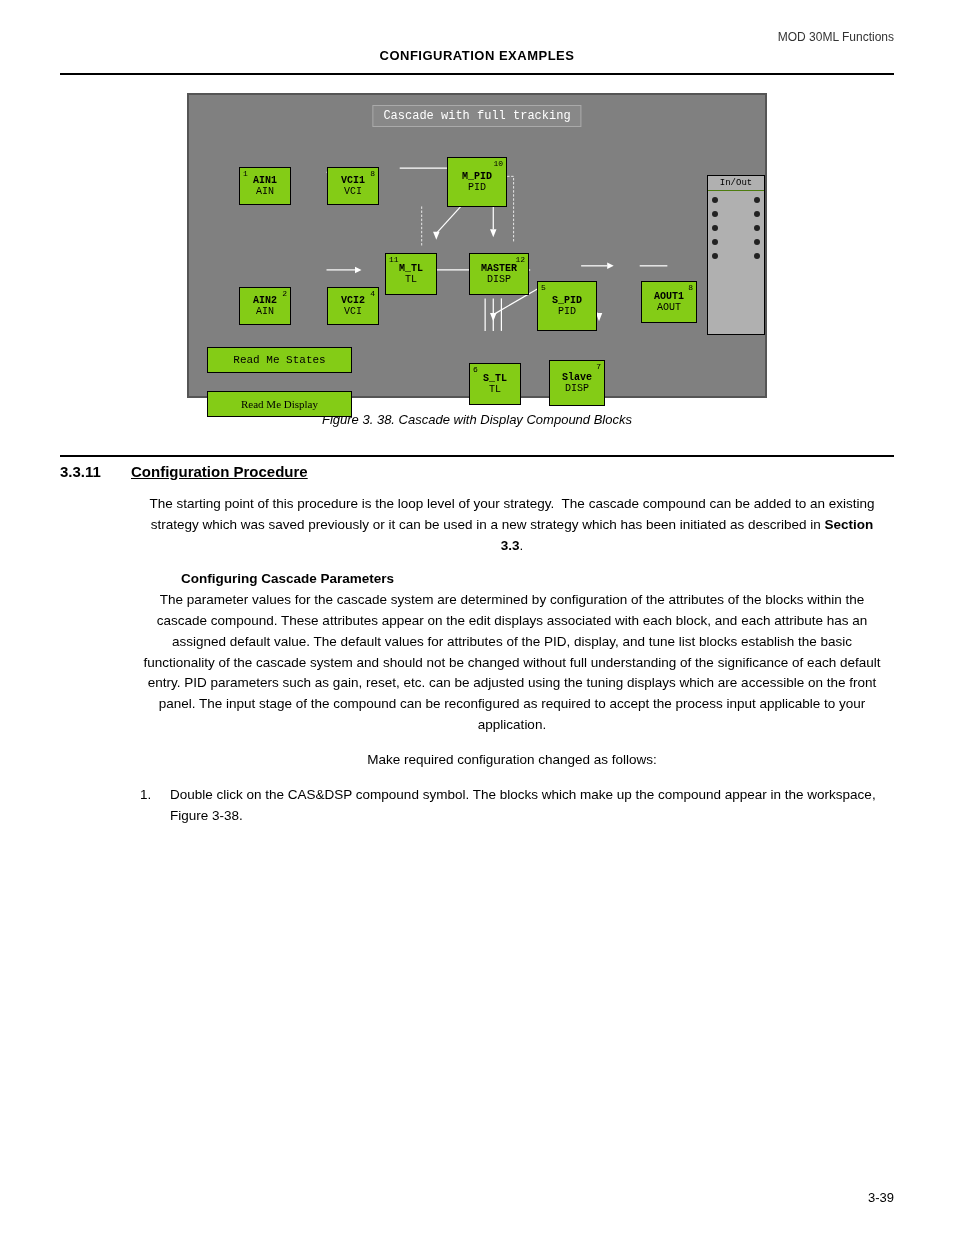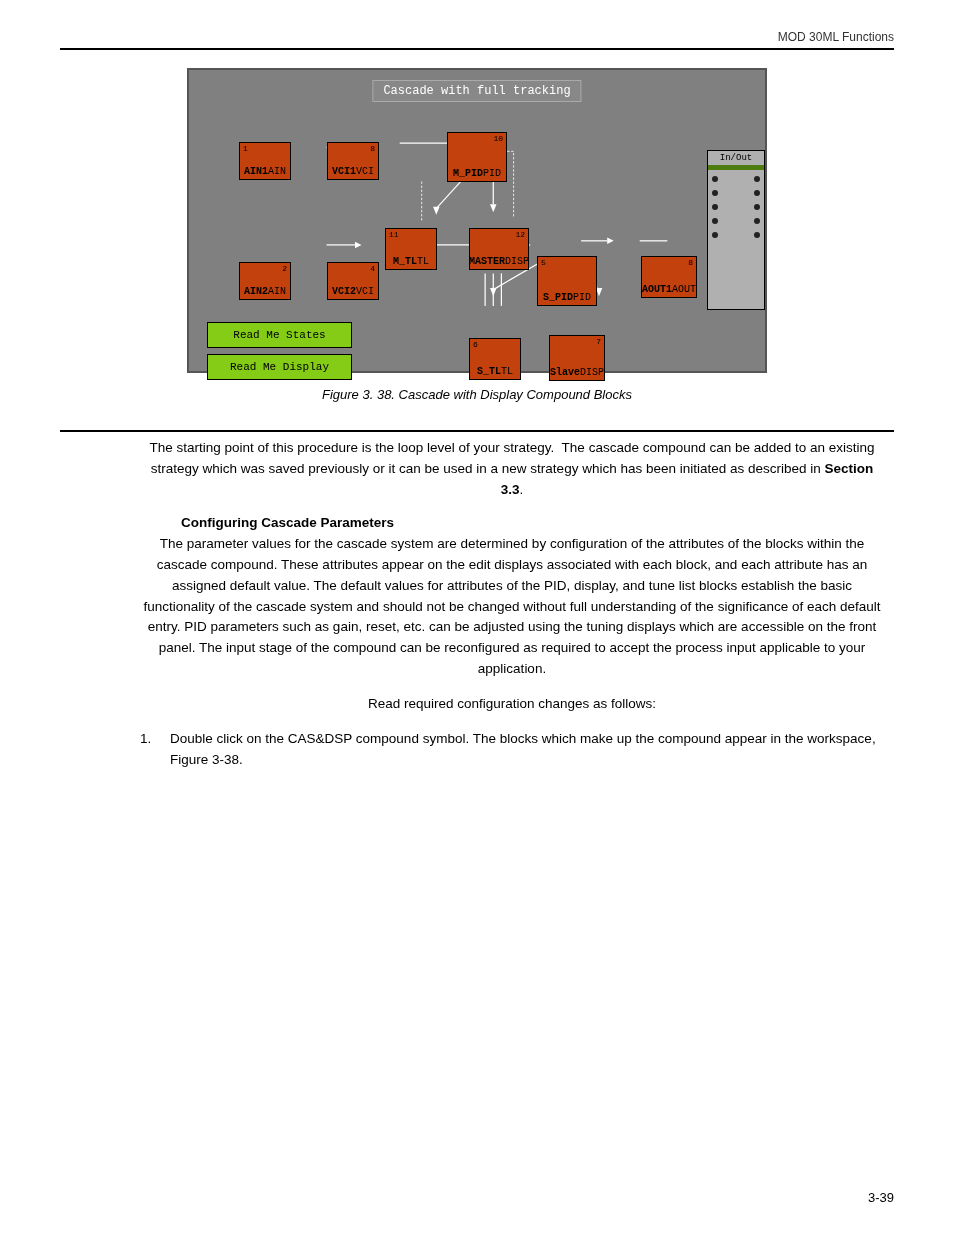--- a/index.html
+++ b/index.html
@@ -70,25 +70,25 @@
       position: absolute;
       top: 10px;
       left: 50%;
       transform: translateX(-50%);
       white-space: nowrap;
     }
 
     
     .block {
       position: absolute;
-      background: #c2410c;
+      background: #84cc16;
       border: 1.5px solid #000;
       display: flex;
-      flex-direction: row;
-      align-items: flex-end;
+      flex-direction: column;
+      align-items: center;
       justify-content: center;
       font-family: 'Courier New', monospace;
       font-size: 10px;
       color: #000;
       padding: 2px 4px;
     }
     .block .block-name { font-weight: bold; }
     .block .block-type { font-weight: normal; }
     .block .block-number {
       position: absolute;
@@ -122,21 +122,21 @@
       background: #b0b0b0;
       border: 1.5px solid #000;
       width: 58px;
       height: 160px;
     }
     .inout-title {
       font-family: 'Courier New', monospace;
       font-size: 9px;
       text-align: center;
       padding: 2px 0;
-      border-bottom: 5px solid #4d7c0f;
+      border-bottom: 1px solid #4d7c0f;
     }
     .inout-dots {
       display: flex;
       flex-direction: column;
       padding: 6px 4px;
       gap: 8px;
     }
     .inout-row {
       display: flex;
       justify-content: space-between;
@@ -229,20 +229,21 @@
       right: 60px;
       font-size: 13px;
     }
   </style>
 </head>
 <body>
 
 <div class="page">
 
   <div class="header-right">MOD 30ML Functions</div>
+  <div class="section-title">CONFIGURATION EXAMPLES</div>
   <hr class="top-divider">
 
   <div class="diagram-container">
     <div class="diagram-box">
 
       <svg class="diagram-svg" viewBox="0 0 580 370">
 
         <line x1="105" y1="95" x2="140" y2="95" stroke="#fff" stroke-width="1.5"></line>
         <polygon points="140,91 148,95 140,99" fill="#fff"></polygon>
 
@@ -351,21 +352,21 @@
       <div class="block" style="left:360px; top:265px; width:56px; height:46px;">
         <span class="block-number">7</span>
         <span class="block-name">Slave</span>
         <span class="block-type">DISP</span>
       </div>
 
       <div class="btn-block" style="left:18px; top:252px; width:145px;">
         <span>Read Me States</span>
       </div>
 
-      <div class="btn-block" style="left:18px; top:284px; width:145px;">
+      <div class="btn-block" style="left:18px; top:296px; width:145px;font-family:Liberation Serif, serif;">
         <span>Read Me Display</span>
       </div>
 
       <div class="inout-panel">
         <div class="inout-title">In/Out</div>
         <div class="inout-dots">
           <div class="inout-row">
             <div class="dot"></div>
             <div class="dot"></div>
           </div>
@@ -388,32 +389,36 @@
         </div>
       </div>
 
     </div>
   </div>
 
   <div class="figure-caption">Figure 3. 38. Cascade with Display Compound Blocks</div>
 
   <hr class="section-divider">
 
+  <div class="section-heading">
+    <span class="section-num">3.3.11</span>
+    <span class="section-label">Configuration Procedure</span>
+  </div>
 
   <div class="content-area">
 
     <p class="para">
       The starting point of this procedure is the loop level of your strategy.&nbsp; The cascade compound can be added to an existing strategy which was saved previously or it can be used in a new strategy which has been initiated as described in <strong>Section 3.3</strong>.
     </p>
 
     <p class="bold-heading">Configuring Cascade Parameters</p>
 
     <p class="para">The parameter values for the cascade system are determined by configuration of the attributes of the blocks within the cascade compound.  These attributes appear on the edit displays associated with each block, and each attribute has an assigned default value.  The default values for attributes of the PID, display, and tune list blocks establish the basic functionality of the cascade system and should not be changed without full understanding of the significance of each default entry.  PID parameters such as gain, reset, etc. can be adjusted using the tuning displays which are accessible on the front panel.  The input stage of the compound can be reconfigured as required to accept the process input applicable to your application.</p>
 
-    <p class="para">Read required configuration changes as follows:</p>
+    <p class="para">Make required configuration changed as follows:</p>
 
     <div class="list-item">
       <span class="list-num">1.</span>
       <span>Double click on the CAS&amp;DSP compound symbol.  The blocks which make up the compound appear in the workspace, Figure 3-38.</span>
     </div>
 
   </div>
 
   <div class="page-num">3-39</div>
 

